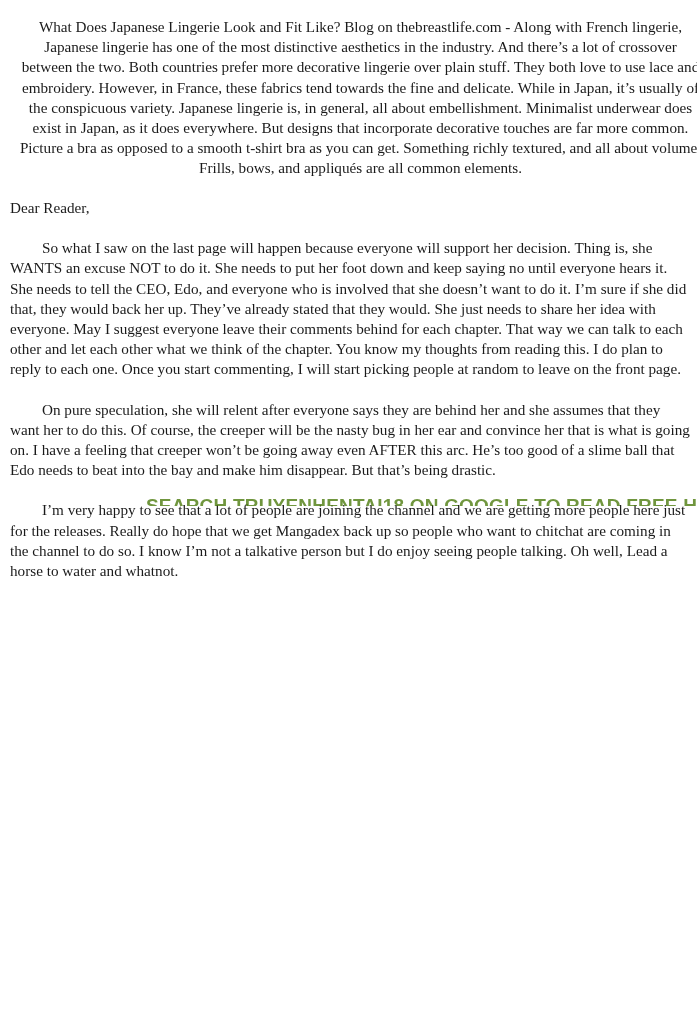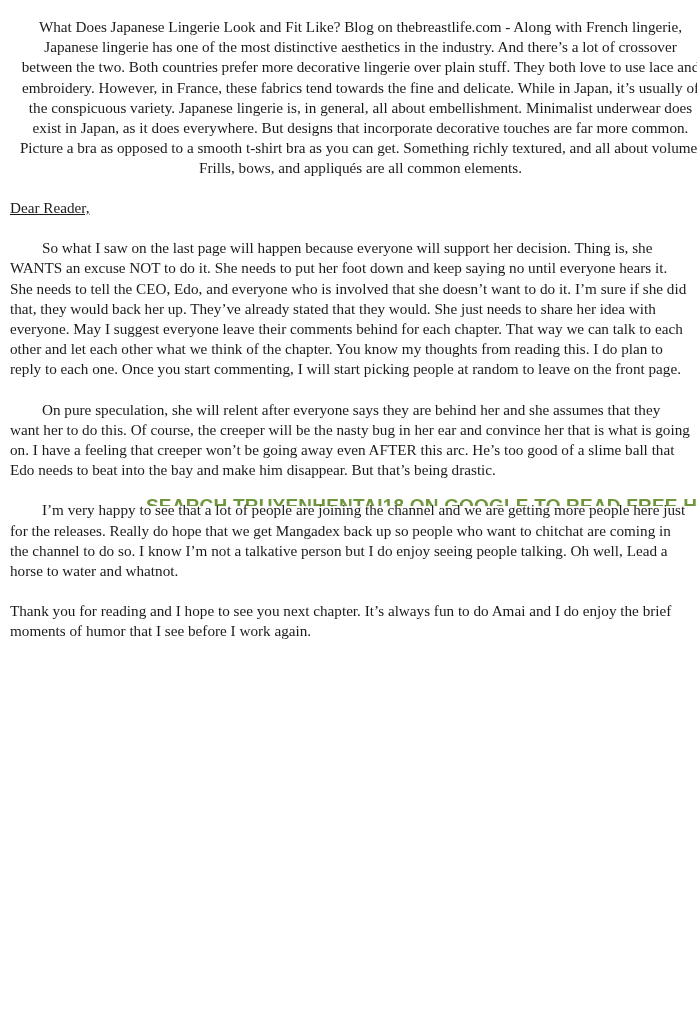--- a/index.html
+++ b/index.html
@@ -27,21 +27,21 @@
     }
     .letter {
       position: absolute;
       left: 10px;
       top: 198px;
       width: 680px;
     }
     .letter p {
       margin: 0;
     }
-    .salutation { margin-bottom: 20px !important; text-decoration: underline; }
+    .salutation { margin-bottom: 20px !important; }
     .para { text-indent: 32px; margin-bottom: 20px !important; }
     .para-plain { margin-bottom: 20px !important; }
     .closing { margin-bottom: 20px !important; }
     .watermark {
       position: absolute;
       left: 146px;
       top: 497px;
       font-family: "Liberation Sans", "DejaVu Sans", sans-serif;
       font-weight: bold;
       font-size: 19px;
@@ -58,16 +58,15 @@
 </head>
 <body>
 
 <p class="header-blurb">What Does Japanese Lingerie Look and Fit Like? Blog on thebreastlife.com - Along with French lingerie, Japanese lingerie has one of the most distinctive aesthetics in the industry. And there’s a lot of crossover between the two. Both countries prefer more decorative lingerie over plain stuff. They both love to use lace and embroidery. However, in France, these fabrics tend towards the fine and delicate. While in Japan, it’s usually of the conspicuous variety. Japanese lingerie is, in general, all about embellishment. Minimalist underwear does exist in Japan, as it does everywhere. But designs that incorporate decorative touches are far more common. Picture a bra as opposed to a smooth t-shirt bra as you can get. Something richly textured, and all about volume. Frills, bows, and appliqués are all common elements.</p>
 
 <div class="letter">
   <p class="salutation">Dear Reader,</p>
   <p class="para">So what I saw on the last page will happen because everyone will support her decision.  Thing is, she WANTS an excuse NOT to do it.  She needs to put her foot down and keep saying no until everyone hears it.  She needs to tell the CEO, Edo, and everyone who is involved that she doesn’t want to do it.  I’m sure if she did that, they would back her up.  They’ve already stated that they would.  She just needs to share her idea with everyone. May I suggest everyone leave their comments behind for each chapter.  That way we can talk to each other and let each other what we think of the chapter.  You know my thoughts from reading this.  I do plan to reply to each one.  Once you start commenting, I will start picking people at random to leave on the front page.</p>
   <p class="para">On pure speculation, she will relent after everyone says they are behind her and she assumes that they want her to do this.  Of course, the creeper will be the nasty bug in her ear and convince her that is what is going on.  I have a feeling that creeper won’t be going away even AFTER this arc.  He’s too good of a slime ball that Edo needs to beat into the bay and make him disappear.  But that’s being drastic.</p>
   <p class="para">I’m very happy to see that a lot of people are joining the channel and we are getting more people here just for the releases.  Really do hope that we get Mangadex back up so people who want to chitchat are coming in the channel to do so.  I know I’m not a talkative person but I do enjoy seeing people talking.  Oh well, Lead a horse to water and whatnot.</p>
-  <p class="para-plain">Thank you for reading and I hope to see you next chapter.  It’s always fun to do Amai and I do enjoy the brief moments of humor that I see before I work again.</p>
 </div>
 
 <div class="watermark">SEARCH TRUYENHENTAI18 ON GOOGLE TO READ FREE HENTAI</div>
 
 </body></html>

